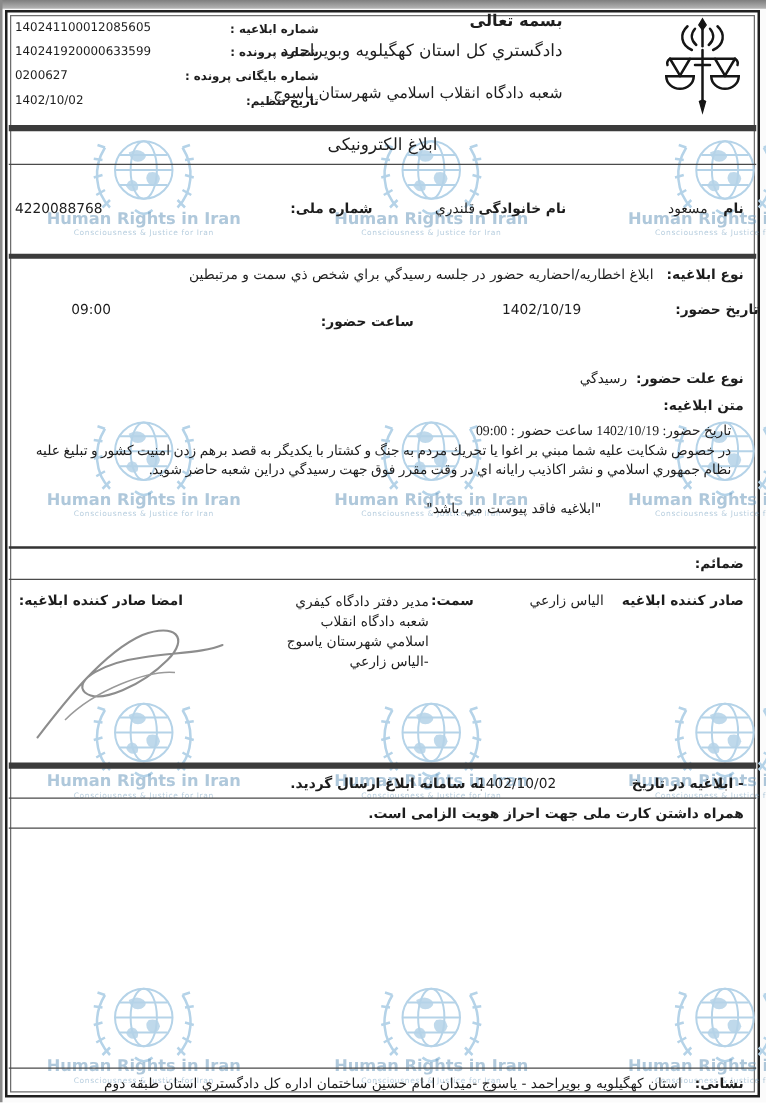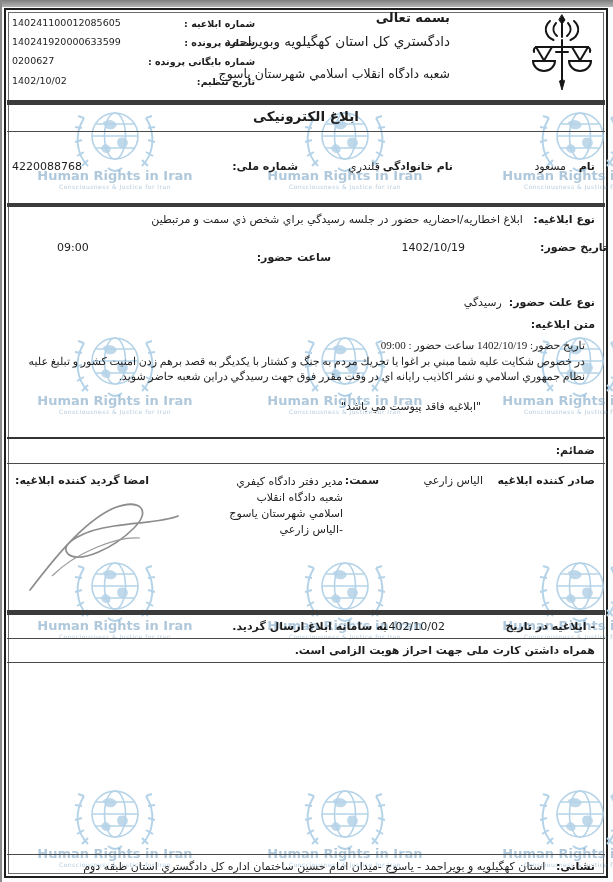--- a/index.html
+++ b/index.html
@@ -181,21 +181,21 @@
   <div class="hdr-field num" style="position:absolute;left:12px;top:17px">140241100012085605</div>
   <div class="hdr-field abs lbl" style="right:358px;top:37px">شماره پرونده :</div>
   <div class="hdr-field num" style="position:absolute;left:12px;top:36px">140241920000633599</div>
   <div class="hdr-field abs lbl" style="right:358px;top:56px">شماره بایگانی پرونده :</div>
   <div class="hdr-field num" style="position:absolute;left:12px;top:55px">0200627</div>
   <div class="hdr-field abs lbl" style="right:358px;top:76px">تاریخ تنظیم:</div>
   <div class="hdr-field num" style="position:absolute;left:12px;top:75px">1402/10/02</div>
 
   <div class="bar" style="top:100px;height:5px"></div>
 
-  <div class="abs" style="left:7px;right:8px;top:108px;text-align:center;font-size:13.5px;font-weight:bold">ابلاغ الکترونیکی</div>
+  <div class="abs" style="left:7px;right:8px;top:108px;text-align:center;font-size:13.5px;font-weight:normal">ابلاغ الکترونیکی</div>
   <div class="hline" style="top:131px"></div>
 
   <div class="abs lbl txt" style="right:18px;top:160px">نام</div>
   <div class="abs txt" style="right:47px;top:160px">مسعود</div>
   <div class="abs lbl txt" style="right:160px;top:160px">نام خانوادگی</div>
   <div class="abs txt" style="right:233px;top:160px">قلندري</div>
   <div class="abs lbl txt" style="right:315px;top:160px">شماره ملی:</div>
   <div class="num" style="position:absolute;left:12px;top:160px;font-size:11px">4220088768</div>
 
   <div class="bar" style="top:203px;height:4px"></div>
@@ -226,21 +226,21 @@
 
   <div class="abs lbl txt" style="right:18px;top:474px">صادر کننده ابلاغیه</div>
   <div class="abs txt" style="right:130px;top:474px">الیاس زارعي</div>
   <div class="abs lbl txt" style="right:234px;top:474px">سمت:</div>
   <div class="abs txt" style="right:270px;top:474px;width:130px;text-align:right;white-space:normal;line-height:16px">
     <span>مدیر دفتر دادگاه کیفري</span><br>
     <span>شعبه دادگاه انقلاب</span><br>
     <span>اسلامي شهرستان یاسوج</span><br>
     <span>-الیاس زارعي</span>
   </div>
-  <div class="abs lbl txt" style="left:15px;top:474px;direction:rtl">امضا گردید کننده ابلاغیه:</div>
+  <div class="abs lbl txt" style="left:15px;top:474px;direction:rtl">امضا صادر کننده ابلاغیه:</div>
   <div class="sig">
     <svg width="165" height="105" viewBox="0 0 165 105">
       <path d="M8,98 C28,72 60,30 92,16 C118,6 130,18 112,36 C92,56 58,72 46,62 C36,52 62,38 92,34 C118,30 142,30 156,24" fill="none" stroke="#8d8d8d" stroke-width="1.7" stroke-linecap="round"></path>
       <path d="M30,84 C54,60 96,44 118,46" fill="none" stroke="#9a9a9a" stroke-width="1.2"></path>
     </svg>
   </div>
 
   <div class="bar" style="top:610px;height:5px"></div>
 
   <div class="abs lbl txt" style="right:18px;top:620px">- ابلاغیه در تاریخ</div>

